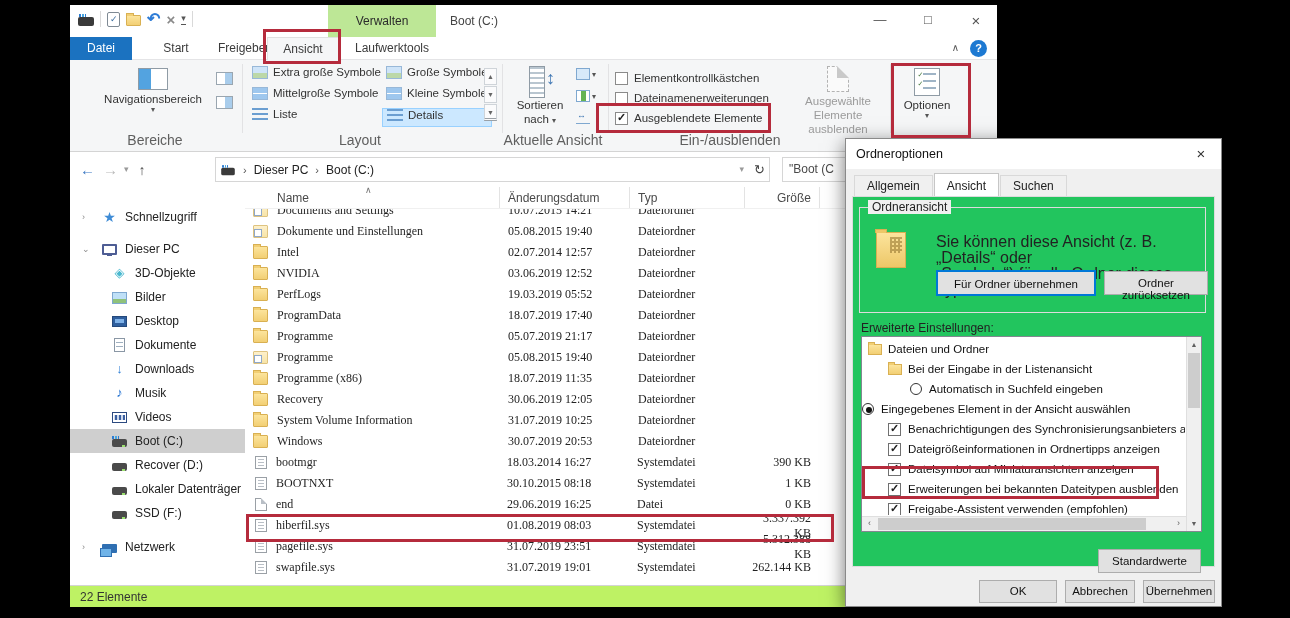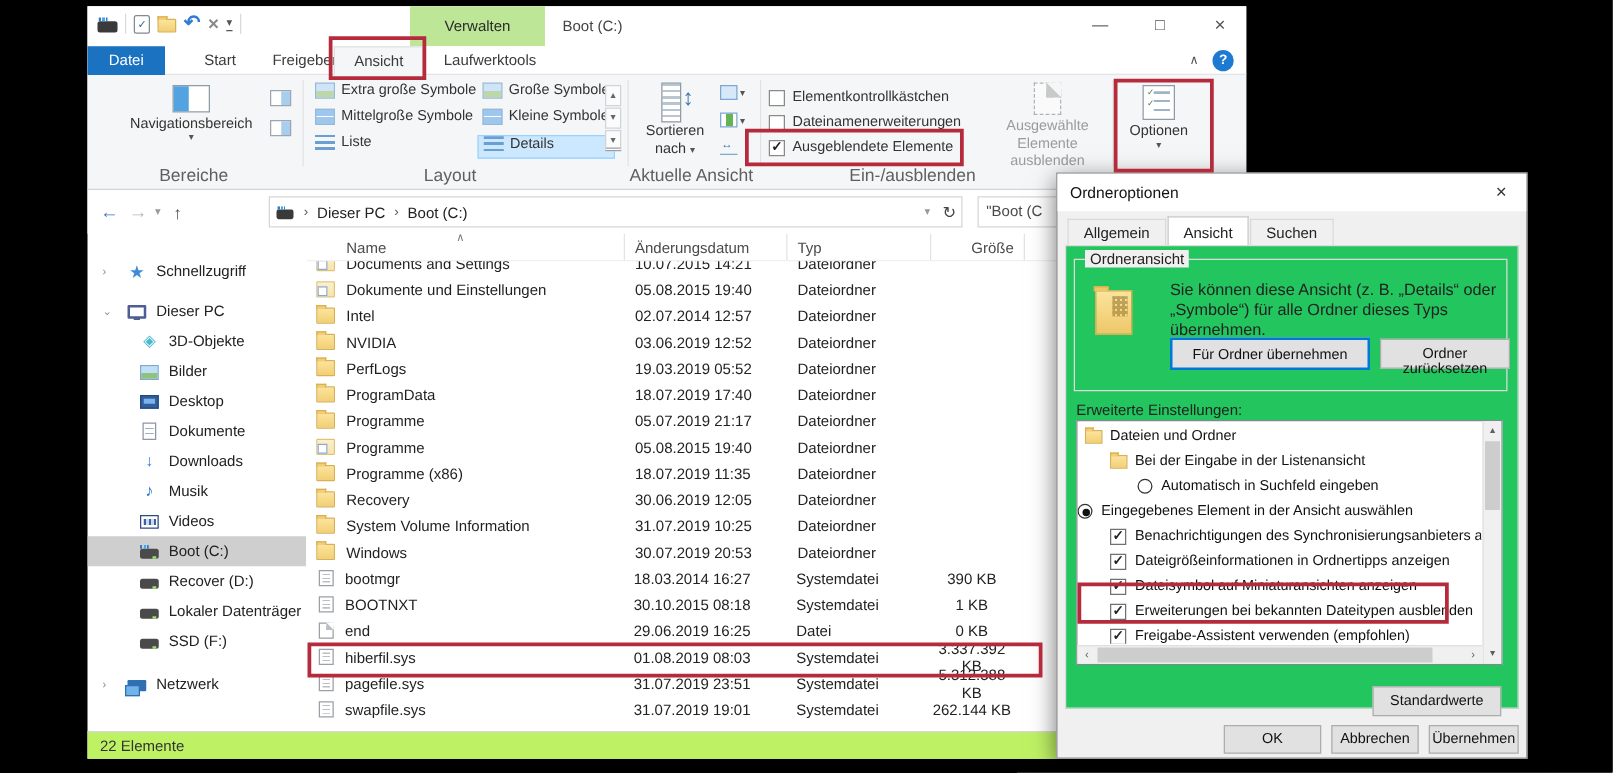--- a/index.html
+++ b/index.html
@@ -127,58 +127,58 @@
 
   
   .filelist{flex:1;position:relative;overflow:hidden;}
   .fheader{display:flex;height:22px;border-bottom:1px solid #f0f0f0;color:#4a4a4a;position:relative;}
   .hcell{padding:4px 0 0 8px;border-right:1px solid #e3e3e3;position:relative;}
   .hc-name{width:255px;padding-left:32px;}
   .hc-date{width:130px;}
   .hc-type{width:115px;}
   .hc-size{width:75px;text-align:right;padding-right:8px;}
   .sortmark{position:absolute;left:120px;top:-2px;color:#777;font-size:9px;}
-  .frows{position:absolute;left:0;top:22px;right:0;bottom:0;overflow:hidden;}
+  .frows{position:absolute;left:0;top:22px;right:0;bottom:0;overflow:hidden;font-family:Liberation Serif, serif;}
   .frow{display:flex;align-items:center;height:21px;}
   .frow:first-child{margin-top:-9px;}
   .fi{width:15px;height:13px;flex:none;margin-left:8px;position:relative;}
   .fi-folder{background:linear-gradient(#fce49c,#f2cf74);border:1px solid #d9b052;border-radius:1px;}
   .fi-folder::before{content:"";position:absolute;left:-1px;top:-3px;width:6px;height:2px;background:#f2cf74;border:1px solid #d9b052;border-bottom:none;}
   .fi-folder-shortcut{background:linear-gradient(#fdf0c8,#f7e3a4);border:1px solid #ddc07a;border-radius:1px;opacity:.95;}
   .fi-folder-shortcut::after{content:"";position:absolute;left:0;bottom:0;width:6px;height:6px;background:#fff;border:1px solid #8aa4c8;}
   .fi-system{background:#fff;border:1px solid #9aa0a6;width:12px;margin-left:10px;}
   .fi-system::after{content:"";position:absolute;left:2px;top:2px;right:2px;height:7px;
       background:repeating-linear-gradient(180deg,#b9bfc6 0 1px,transparent 1px 3px);}
   .fi-file{background:#fff;border:1px solid #9aa0a6;width:12px;margin-left:10px;}
   .fi-file::before{content:"";position:absolute;right:-1px;top:-1px;border:3px solid #fff;border-left-color:#b9bfc6;border-bottom-color:#b9bfc6;}
   .fname{width:232px;padding-left:9px;white-space:nowrap;overflow:hidden;}
   .fdate{width:130px;padding-left:8px;color:#222;}
   .ftype{width:115px;padding-left:8px;color:#222;}
-  .fsize{width:75px;text-align:center;padding-right:8px;color:#222;}
+  .fsize{width:75px;text-align:right;padding-right:8px;color:#222;}
 
   
   .statusbar{position:absolute;left:0;right:0;bottom:0;height:22px;background:#bef264;border-top:1px solid #d4d4d4;
       padding:4px 0 0 10px;color:#333;}
 
   
   #dialog{position:absolute;left:845px;top:138px;width:377px;height:469px;background:#f0f0f0;
       border:1px solid #8a8a8a;box-shadow:0 5px 18px rgba(0,0,0,.55);z-index:5;font-size:12px;}
   .dlg-title{height:30px;background:#fff;position:relative;padding:8px 0 0 10px;color:#111;font-size:12.5px;}
   .dlg-close{position:absolute;right:8px;top:4px;width:24px;height:22px;text-align:center;font-size:15px;color:#333;padding-top:2px;}
   .dlg-tabs{position:absolute;left:8px;top:36px;display:flex;}
   .dtab{padding:3px 12px 4px 12px;border:1px solid #d9d9d9;border-bottom:none;background:#f0f0f0;color:#222;margin-right:1px;}
   .dtab.active{background:#fff;position:relative;top:-2px;padding-top:5px;border-color:#c6c6c6;}
   .dlg-page{position:absolute;left:6px;right:6px;top:57px;height:371px;border:1px solid #dcdcdc;background:#22c55e;}
   .gbox{position:absolute;left:6px;right:8px;top:10px;height:106px;border:1px solid #dcdcdc;}
   .gbox-label{position:absolute;left:8px;top:-8px;background:#f0f0f0;padding:0 4px;color:#222;}
   .fv-icon{position:absolute;left:16px;top:24px;width:30px;height:36px;background:linear-gradient(#fce49c,#edc768);border:1px solid #d9b052;}
   .fv-icon::before{content:"";position:absolute;left:-2px;top:-4px;width:10px;height:3px;background:#edc768;border:1px solid #d9b052;border-bottom:none;}
   .fv-icon::after{content:"";position:absolute;right:3px;top:4px;width:12px;height:16px;
       background:repeating-linear-gradient(180deg,#9a7b34 0 2px,transparent 2px 4px),repeating-linear-gradient(90deg,#9a7b34 0 2px,transparent 2px 4px);opacity:.6;}
-  .fv-text{position:absolute;left:76px;top:16px;width:272px;color:#222;font-size:13px;line-height:16px;}
+  .fv-text{position:absolute;left:76px;top:26px;width:272px;color:#222;font-size:16px;line-height:16px;}
   .btn{border:1px solid #adadad;background:#e1e1e1;color:#111;text-align:center;font-size:11.5px;}
   .fv-apply{position:absolute;left:76px;top:62px;width:160px;height:26px;padding-top:6px;
       border:2px solid #0078d7;background:#e1e1e1;}
   .fv-reset{position:absolute;left:244px;top:63px;width:104px;height:24px;padding-top:5px;}
   .adv-label{position:absolute;left:8px;top:124px;color:#222;}
   .listbox{position:absolute;left:8px;top:139px;width:341px;height:196px;background:#fff;border:1px solid #828790;}
   .tree{position:absolute;left:0;top:2px;right:16px;bottom:16px;overflow:hidden;}
   .trow{display:flex;align-items:center;height:20px;white-space:nowrap;overflow:hidden;color:#111;font-size:11.5px;}
   .tctrl{flex:none;position:relative;}
   .tfolder{width:14px;height:11px;background:linear-gradient(#fce49c,#f2cf74);border:1px solid #d9b052;margin-right:6px;}

